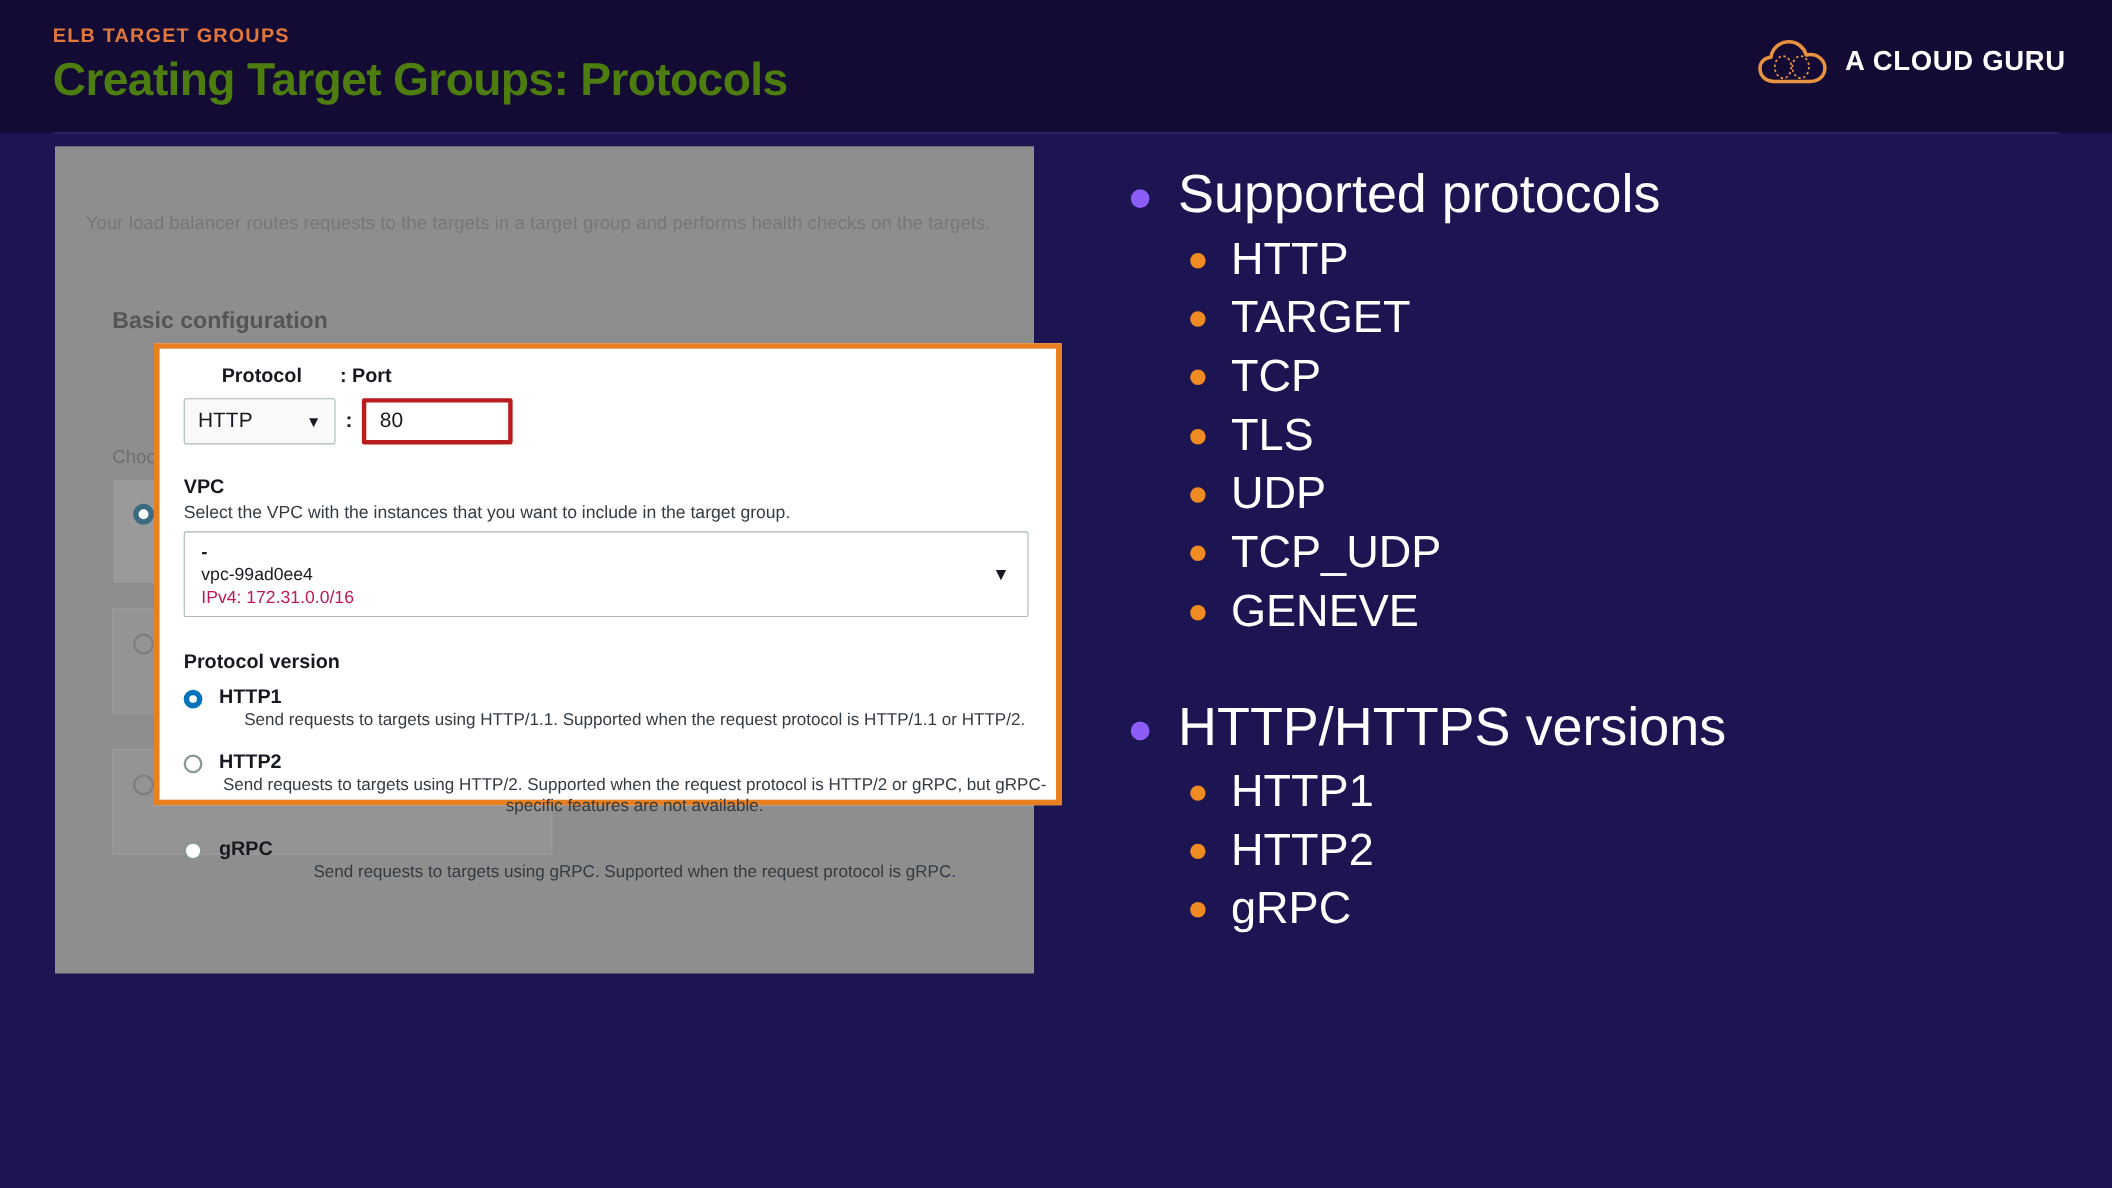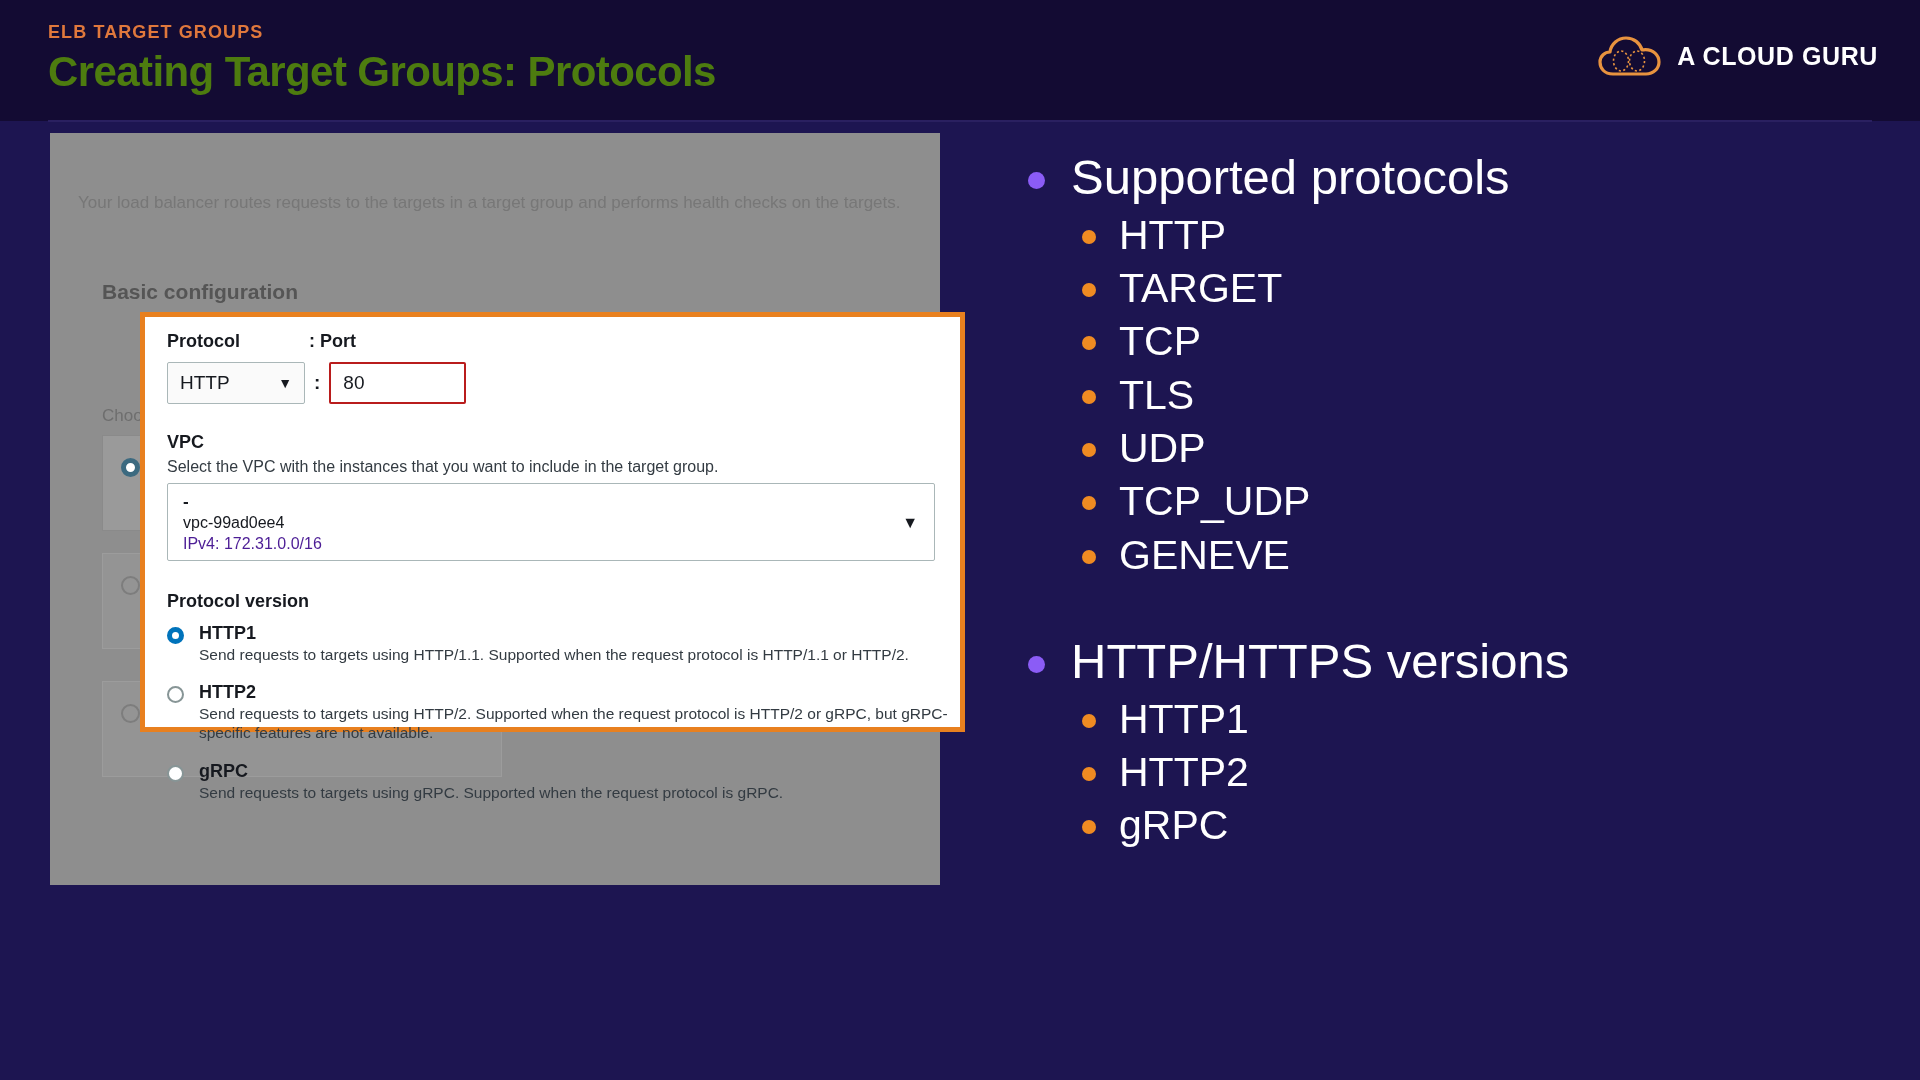--- a/index.html
+++ b/index.html
@@ -6,20 +6,21 @@
   html, body {
     width: 1920px; height: 1080px;
     background: #1d1551;
     font-family: "Liberation Sans", sans-serif;
     overflow: hidden;
   }
   #slide {
     position: relative;
     width: 1920px; height: 1080px;
     background: #1d1551;
+    text-align: center;
   }
 
   
   #header {
     position: absolute; left: 0; top: 0;
     width: 1920px; height: 121px;
     background: #130b33;
   }
   #header-rule {
     position: absolute; left: 48px; top: 120px;
@@ -125,21 +126,21 @@
     border: 1px solid #aab7b8; border-radius: 2px;
     background: #fafafa;
     display: flex; align-items: center; justify-content: space-between;
     padding: 0 12px;
     font-size: 19px;
   }
   #pp-select .caret { font-size: 14px; color: #16191f; }
   #pp-colon { margin: 0 9px; font-size: 19px; font-weight: bold; }
   #pp-port {
     width: 137px; height: 42px;
-    border: 2px solid #b91c1c; border-radius: 2px;
+    border: 4px solid #b91c1c; border-radius: 2px;
     background: #ffffff;
     display: flex; align-items: center;
     padding: 0 12px; font-size: 19px;
   }
 
   #pp-vpc-label {
     position: absolute; left: 22px; top: 115px;
     font-size: 18px; font-weight: bold;
   }
   #pp-vpc-desc {
@@ -147,21 +148,21 @@
     font-size: 16px; color: #333b42;
   }
   #pp-vpc-box {
     position: absolute; left: 22px; top: 166px;
     width: 768px; height: 78px;
     border: 1px solid #aab7b8; border-radius: 2px;
     background: #ffffff;
   }
   #pp-vpc-dash { position: absolute; left: 15px; top: 8px; font-size: 17px; font-weight: bold; }
   #pp-vpc-id   { position: absolute; left: 15px; top: 30px; font-size: 16px; color: #16191f; }
-  #pp-vpc-cidr { position: absolute; left: 15px; top: 51px; font-size: 16px; color: #4c1d95; }
+  #pp-vpc-cidr { position: absolute; left: 15px; top: 51px; font-size: 16px; color: #be185d; }
   #pp-vpc-caret{ position: absolute; right: 16px; top: 30px; font-size: 16px; color: #16191f; }
 
   #pp-pv-label {
     position: absolute; left: 22px; top: 274px;
     font-size: 18px; font-weight: bold;
   }
   .pp-opt { position: absolute; left: 22px; width: 780px; }
   .pp-radio {
     position: absolute; left: 0; top: 4px;
     width: 17px; height: 17px; border-radius: 50%;

